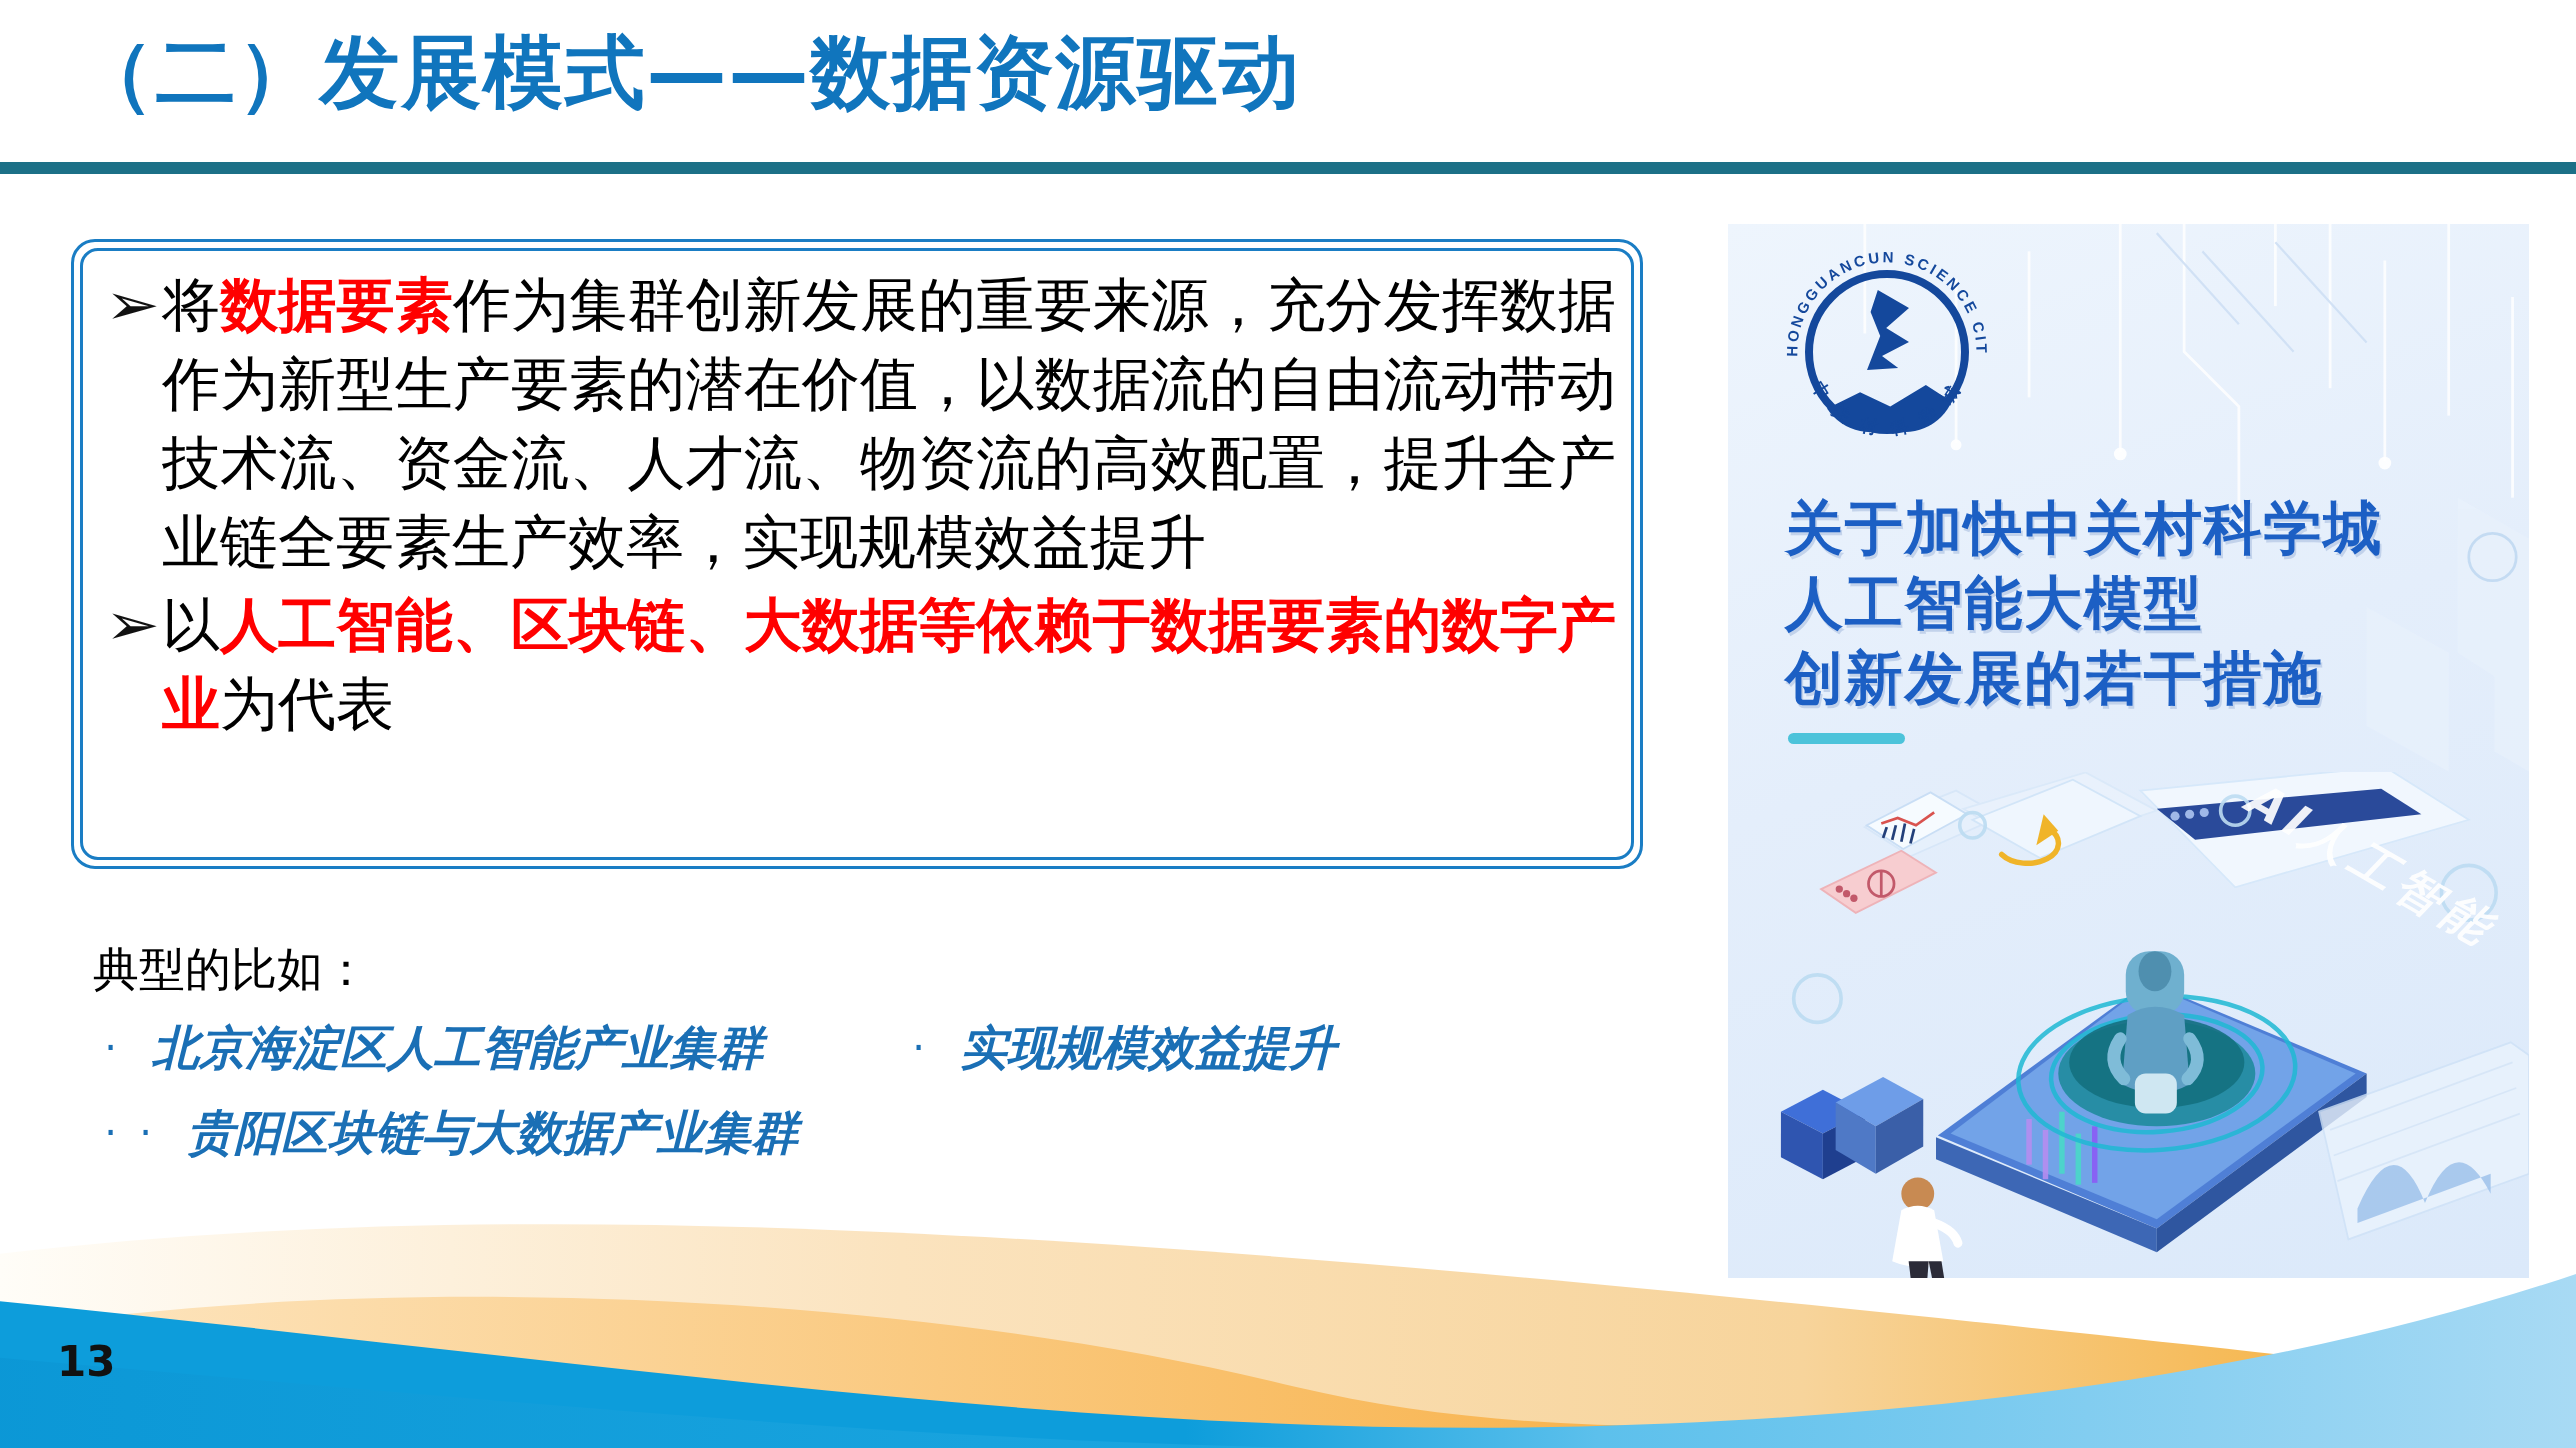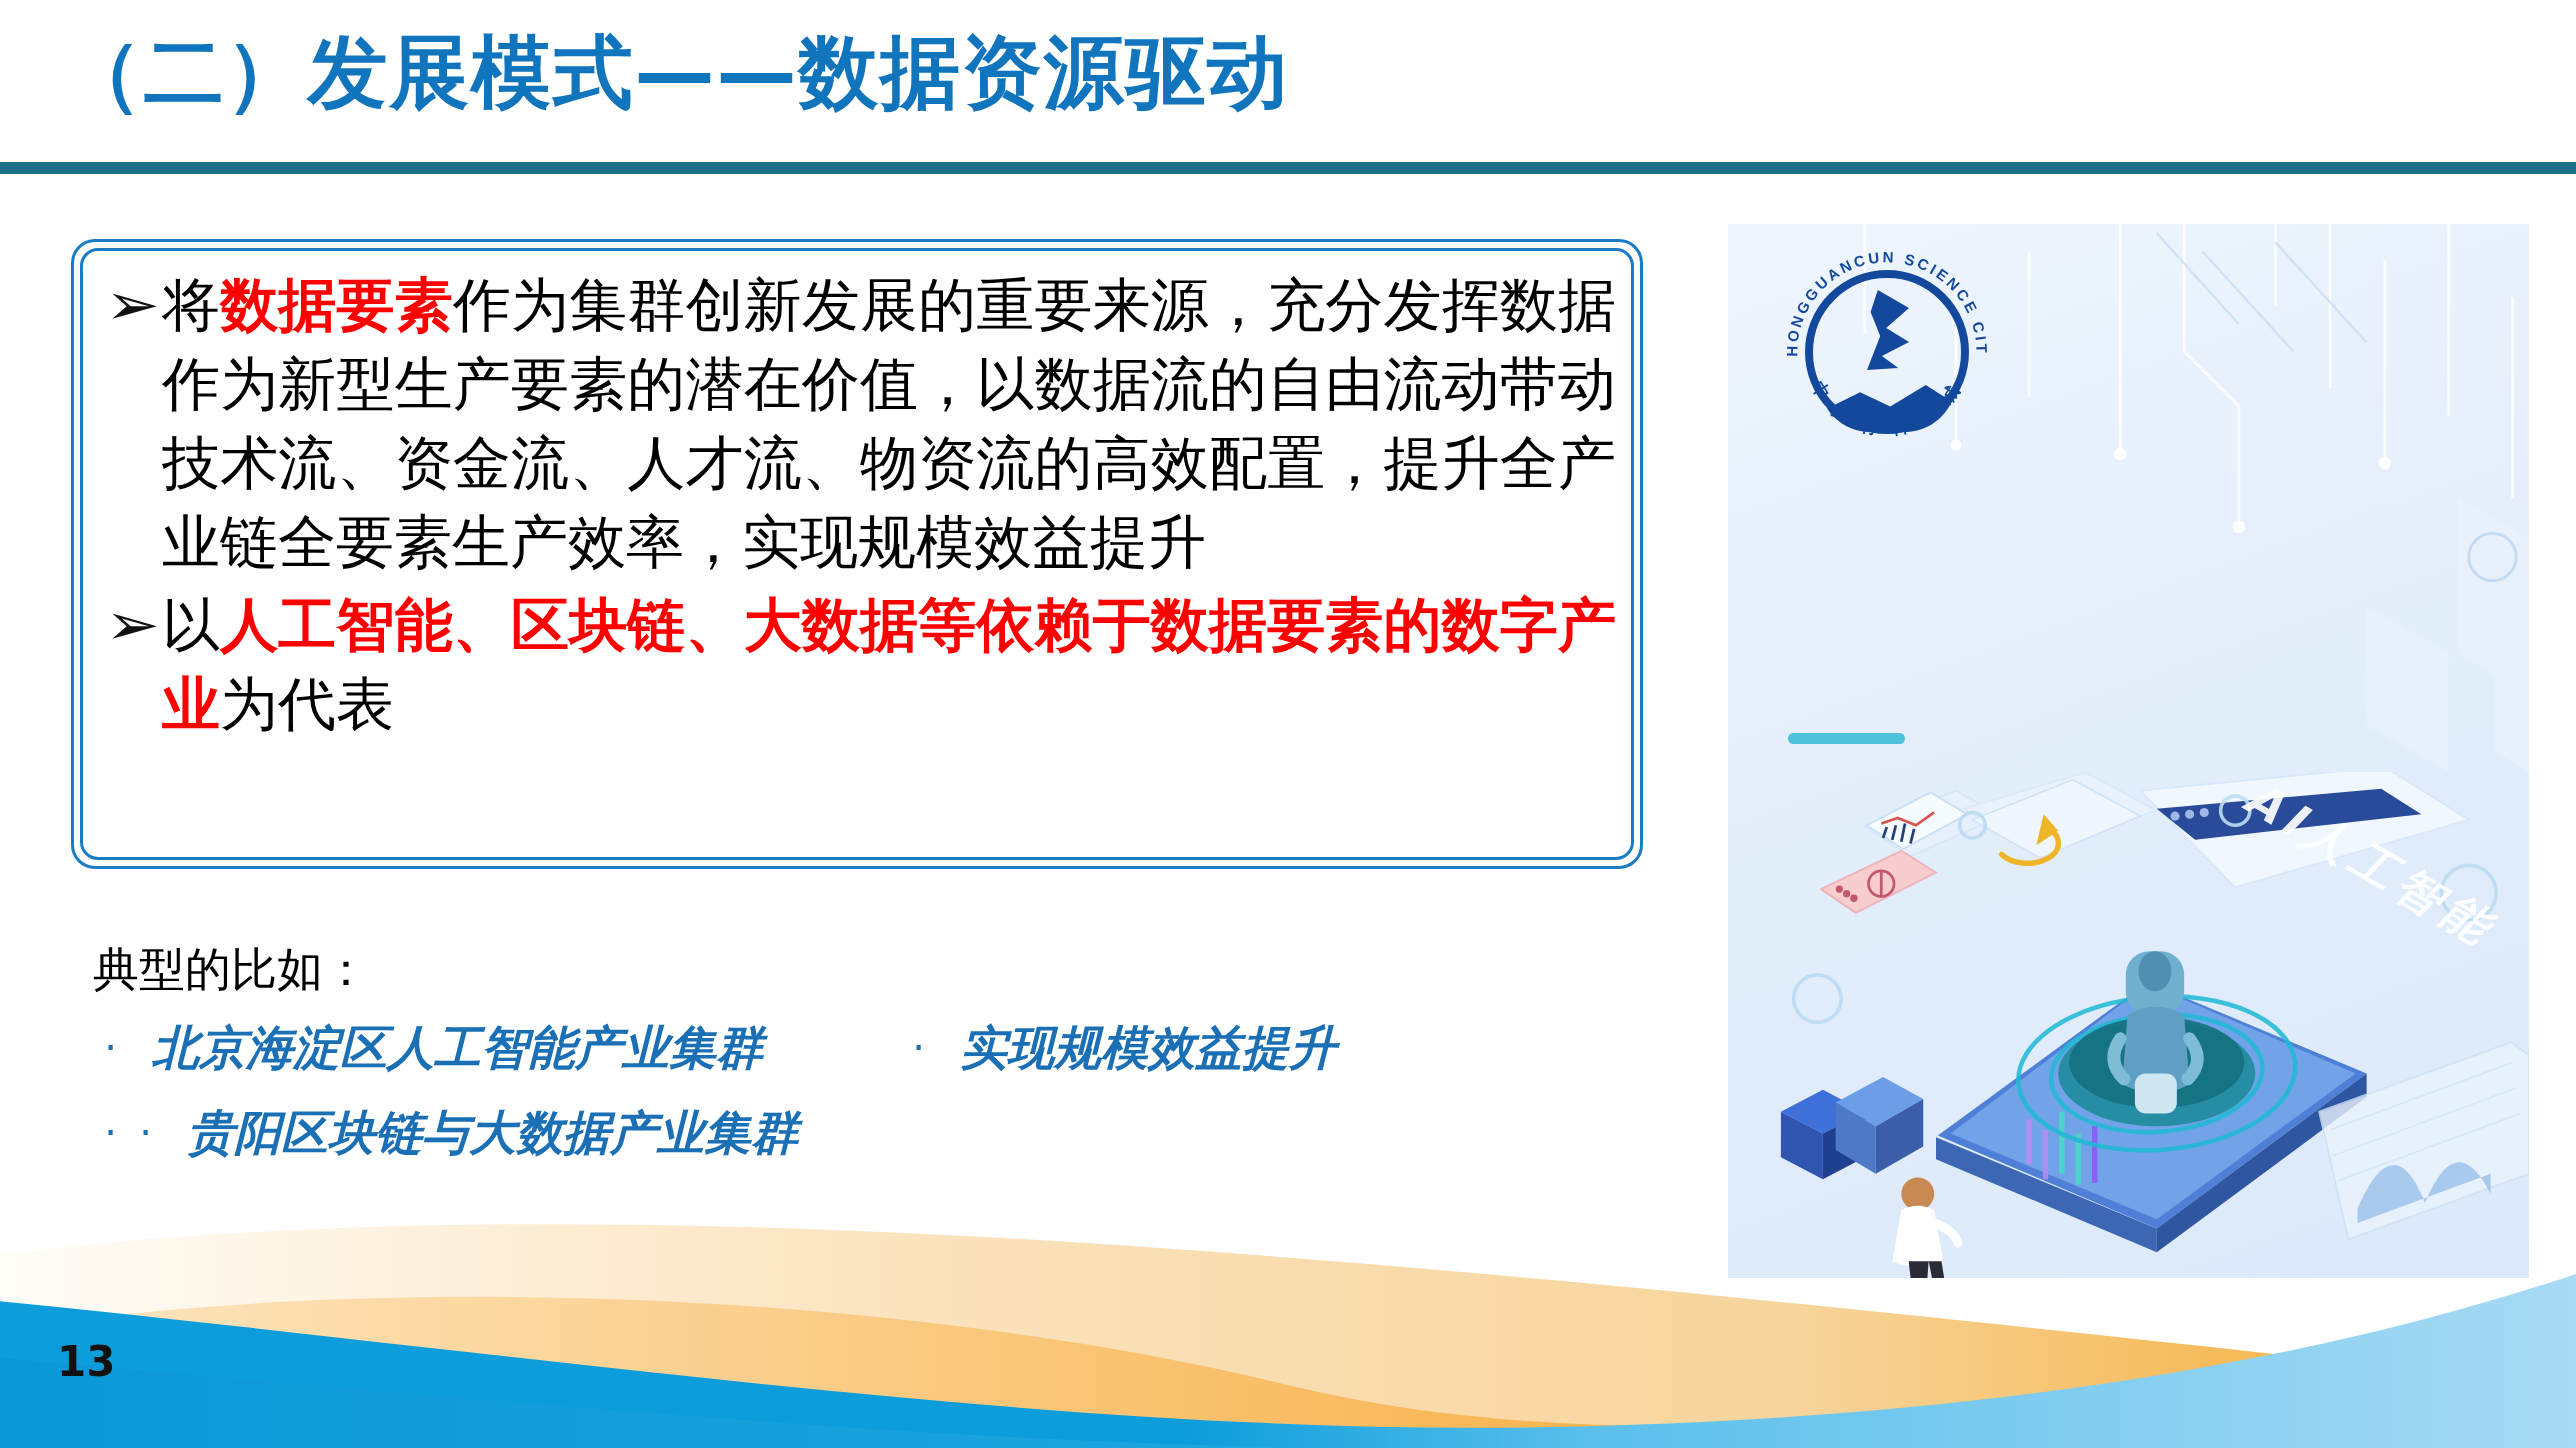--- a/index.html
+++ b/index.html
@@ -5,21 +5,21 @@
   html,body{margin:0;padding:0;}
   body{
     width:2576px;height:1449px;
     background:#ffffff;
     font-family:"DejaVu Sans","Liberation Sans",sans-serif;
     overflow:hidden;position:relative;
   }
   .slide{position:absolute;inset:0;background:#fff;overflow:hidden;}
 
   
-  .title-wrap{position:absolute;left:0;top:20px;width:2052px;height:128px;}
+  .title-wrap{position:absolute;left:12px;top:20px;width:2052px;height:128px;}
   .slide-title{
     position:absolute;left:62px;top:12.8px;
     font-size:80px;line-height:1.0;font-weight:bold;
     color:#1075bd;letter-spacing:1.8px;white-space:nowrap;
   }
   .title-rule{
     position:absolute;left:0;top:162px;width:2576px;height:12px;
     background:#1c7087;
   }
 
@@ -224,20 +224,25 @@
       <svg class="ring-text" viewBox="0 0 232 232">
         <defs>
           <path id="arcTop" d="M 18 116 A 98 98 0 0 1 214 116"></path>
           <path id="arcBot" d="M 26 116 A 90 90 0 0 0 206 116"></path>
         </defs>
         <text><textPath href="#arcTop" startOffset="50%" text-anchor="middle">ZHONGGUANCUN SCIENCE CITY</textPath></text>
         <text class="cn"><textPath href="#arcBot" startOffset="50%" text-anchor="middle">· 中 关 村 科 学 城 ·</textPath></text>
       </svg>
     </div>
 
+    <div class="poster-head">
+      <div>关于加快中关村科学城</div>
+      <div>人工智能大模型</div>
+      <div>创新发展的若干措施</div>
+    </div>
     <div class="poster-accent"></div>
 
     <div class="iso">
       <svg viewBox="0 0 878 555" width="801" height="507">
 
         <g opacity="0.55">
           <polygon points="150,60 250,20 300,48 200,92" fill="#eaf3fd" stroke="#cfe2f7" stroke-width="2"></polygon>
           <polygon points="258,40 392,0 470,42 336,86" fill="#eef5fd" stroke="#d4e6f8" stroke-width="2"></polygon>
         </g>
 

